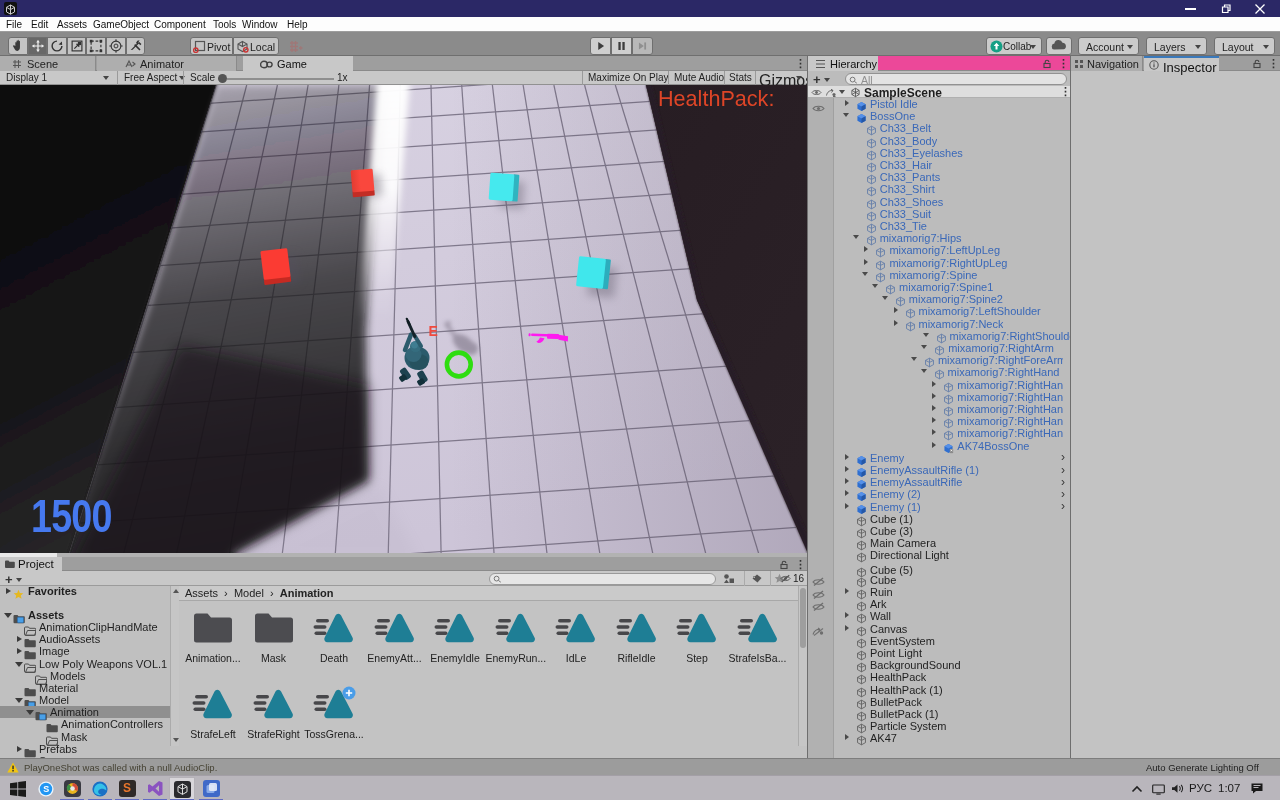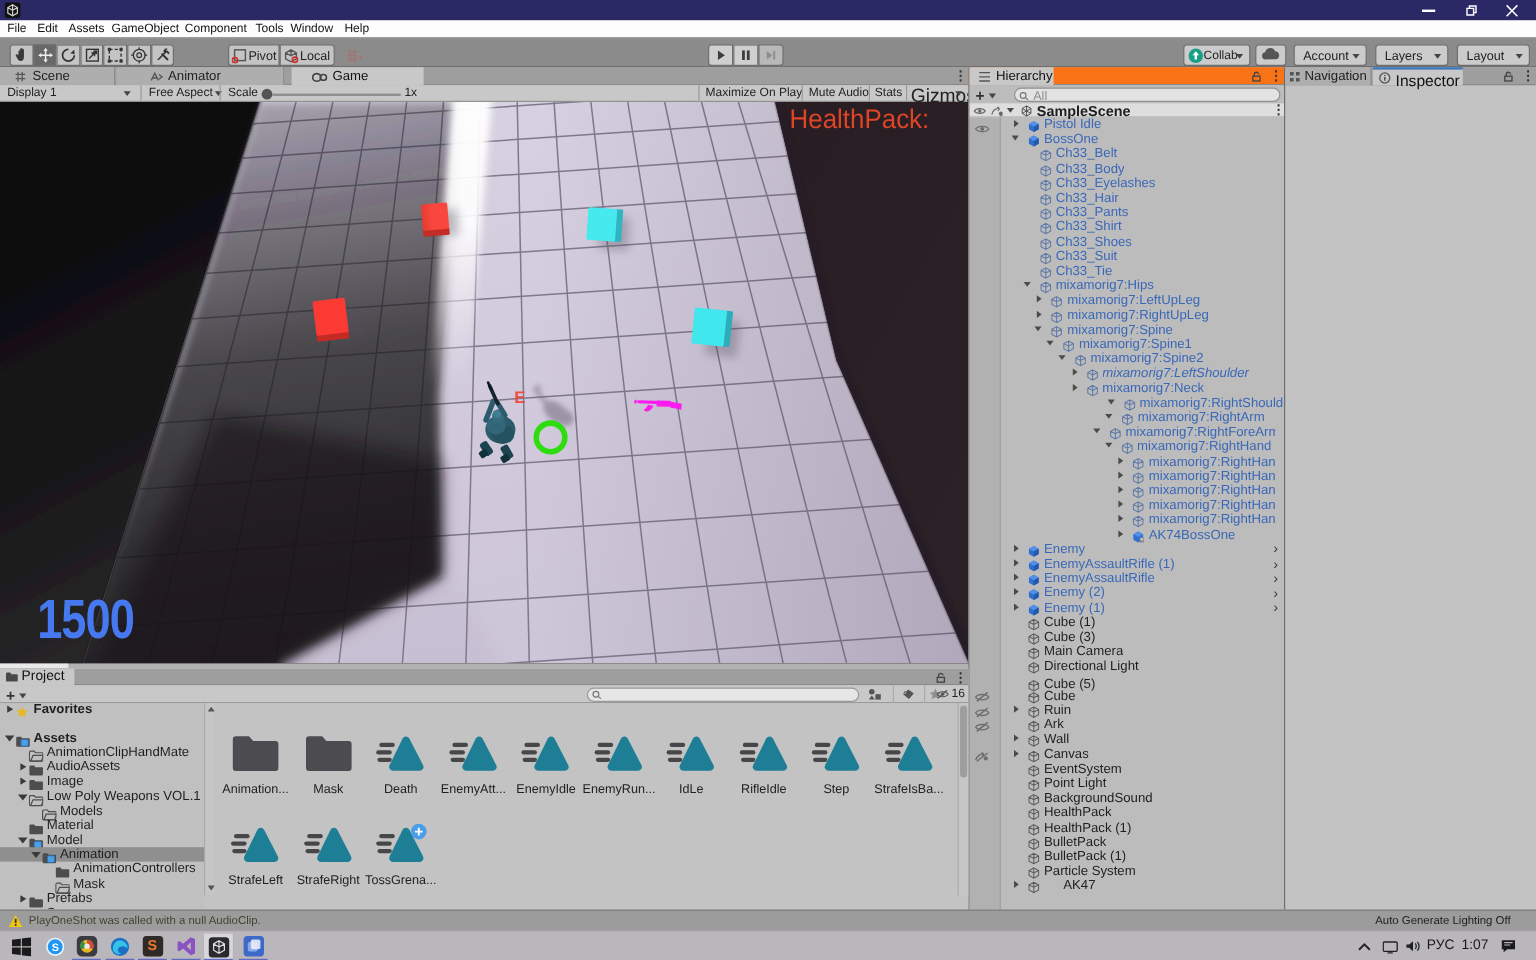--- a/index.html
+++ b/index.html
@@ -314,21 +314,21 @@
 <path d="M-4.5 0.8 C-5.5 3.6,-7.5 5.8,-10.5 5.8 L-12.5 4.6 C-10.5 3.4,-9.5 1.6,-9 0.2 Z"></path>
 <rect x="-20.5" y="-3.6" width="2" height="3" rx="0.8"></rect>
 </g>
       <text x="685.4" y="21.5" font-family="Liberation Sans,sans-serif" font-size="22.5" letter-spacing="0" fill="#de4527" transform="scale(0.96,1)">HealthPack:</text>
       <text x="37.8" y="447" font-family="Liberation Sans,sans-serif" font-weight="bold" font-size="46" letter-spacing="-1" fill="#4679ef" transform="scale(0.82,1)">1500</text>
     </svg></div>
 <div class="a" style="left:0;top:553px;width:807px;height:4px;background:#b2b2b2;">
     <div class="a" style="left:0;top:0;width:57px;height:4px;background:#e9e9e9;"></div>
   </div>
 <div class="a" style="left:807px;top:56px;width:263px;height:702px;background:#bcbcbc;border-left:1px solid #6e6e6e;">
-    <div class="a" style="left:0;top:0;width:263px;height:15px;background:#f97316;border-bottom:1px solid #8a8a8a;">
+    <div class="a" style="left:0;top:0;width:263px;height:15px;background:#ec4899;border-bottom:1px solid #8a8a8a;">
 <div class="a" style="left:0;top:0;width:70px;height:15px;background:#c8c8c8;">
 <svg class="a" style="left:7px;top:3px" width="11" height="10" viewBox="0 0 11 10">
           <path d="M1 1.5 H10 M1 5 H10 M1 8.5 H10" stroke="#555" stroke-width="1.1"></path>
         </svg>
 <div class="a tx" style="left:22px;top:1.5px;font-size:11px;color:#111;">Hierarchy</div>
       </div>
 <svg class="a" style="left:234px;top:3px" width="10" height="10" viewBox="0 0 10 10">
         <rect x="2" y="4.5" width="6" height="4" fill="none" stroke="#444" stroke-width="1.1"></rect>
         <path d="M3.2 4.5 V3 a1.8 1.8 0 0 1 3.6 0" fill="none" stroke="#444" stroke-width="1.1"></path>
       </svg>
@@ -480,21 +480,21 @@
       <div class="a" style="left:86.79999999999995px;top:0.5px;"><svg width="11" height="11" viewBox="0 0 13 13">
           <path d="M6.5 1.4 L11.2 4 L11.2 9 L6.5 11.6 L1.8 9 L1.8 4 Z M6.5 1.4 L6.5 6.4 M1.8 4 L6.5 6.4 L11.2 4 M6.5 6.4 L6.5 11.6" stroke="#5f7aa8" stroke-width="1" fill="none"></path>
         </svg></div>
       <div class="a tx" style="left:100.79999999999995px;top:0.5px;font-size:11px;color:#3a68b8;max-width:154.20000000000005px;overflow:hidden;">mixamorig7:Spine2</div>
     </div>
     <div class="a" style="left:0;top:248.9px;width:263px;height:12px;">
       <div class="a" style="left:85.5px;top:2.5px;width:0;height:0;border-top:3px solid transparent;border-bottom:3px solid transparent;border-left:4.5px solid #4a4a4a;"></div>
       <div class="a" style="left:96.5px;top:0.5px;"><svg width="11" height="11" viewBox="0 0 13 13">
           <path d="M6.5 1.4 L11.2 4 L11.2 9 L6.5 11.6 L1.8 9 L1.8 4 Z M6.5 1.4 L6.5 6.4 M1.8 4 L6.5 6.4 L11.2 4 M6.5 6.4 L6.5 11.6" stroke="#5f7aa8" stroke-width="1" fill="none"></path>
         </svg></div>
-      <div class="a tx" style="left:110.5px;top:0.5px;font-size:11px;color:#3a68b8;max-width:144.5px;overflow:hidden;font-style:italic;">mixamorig7:LeftShoulder</div>
+      <div class="a tx" style="left:110.5px;top:0.5px;font-size:11px;color:#3a68b8;max-width:144.5px;overflow:hidden;">mixamorig7:LeftShoulder</div>
     </div>
     <div class="a" style="left:0;top:261.1px;width:263px;height:12px;">
       <div class="a" style="left:85.5px;top:2.5px;width:0;height:0;border-top:3px solid transparent;border-bottom:3px solid transparent;border-left:4.5px solid #4a4a4a;"></div>
       <div class="a" style="left:96.5px;top:0.5px;"><svg width="11" height="11" viewBox="0 0 13 13">
           <path d="M6.5 1.4 L11.2 4 L11.2 9 L6.5 11.6 L1.8 9 L1.8 4 Z M6.5 1.4 L6.5 6.4 M1.8 4 L6.5 6.4 L11.2 4 M6.5 6.4 L6.5 11.6" stroke="#5f7aa8" stroke-width="1" fill="none"></path>
         </svg></div>
       <div class="a tx" style="left:110.5px;top:0.5px;font-size:11px;color:#3a68b8;max-width:144.5px;overflow:hidden;">mixamorig7:Neck</div>
     </div>
     <div class="a" style="left:0;top:273.3px;width:263px;height:12px;margin-left:31px;">
       <div class="a" style="left:83.5px;top:3.5px;width:0;height:0;border-left:3px solid transparent;border-right:3px solid transparent;border-top:4.5px solid #4a4a4a;"></div>
@@ -745,21 +745,21 @@
       <div class="a" style="left:48.0px;top:0.5px;"><svg width="11" height="11" viewBox="0 0 13 13">
           <path d="M6.5 1.4 L11.2 4 L11.2 9 L6.5 11.6 L1.8 9 L1.8 4 Z M6.5 1.4 L6.5 6.4 M1.8 4 L6.5 6.4 L11.2 4 M6.5 6.4 L6.5 11.6" stroke="#5c5c5c" stroke-width="1" fill="none"></path>
         </svg></div>
       <div class="a tx" style="left:62.0px;top:0.5px;font-size:11px;color:#1f1f1f;max-width:193.0px;overflow:hidden;">Particle System</div>
     </div>
     <div class="a" style="left:0;top:675.9px;width:263px;height:12px;">
       <div class="a" style="left:37.0px;top:2.5px;width:0;height:0;border-top:3px solid transparent;border-bottom:3px solid transparent;border-left:4.5px solid #4a4a4a;"></div>
       <div class="a" style="left:48.0px;top:0.5px;"><svg width="11" height="11" viewBox="0 0 13 13">
           <path d="M6.5 1.4 L11.2 4 L11.2 9 L6.5 11.6 L1.8 9 L1.8 4 Z M6.5 1.4 L6.5 6.4 M1.8 4 L6.5 6.4 L11.2 4 M6.5 6.4 L6.5 11.6" stroke="#5c5c5c" stroke-width="1" fill="none"></path>
         </svg></div>
-      <div class="a tx" style="left:62.0px;top:0.5px;font-size:11px;color:#1f1f1f;max-width:193.0px;overflow:hidden;margin-left:16px;">AK47</div>
+      <div class="a tx" style="left:62.0px;top:0.5px;font-size:11px;color:#1f1f1f;max-width:193.0px;overflow:hidden;">AK47</div>
     </div>
   </div>
 <div class="a" style="left:1070px;top:56px;width:210px;height:702px;background:#c3c3c3;border-left:1px solid #6e6e6e;">
 <div class="a" style="left:0;top:0;width:210px;height:15px;background:#9e9e9e;border-bottom:1px solid #8a8a8a;">
  <div class="a" style="left:0;top:0;width:72px;height:15px;background:#aeaeae;border-right:1px solid #8a8a8a;">
   <svg class="a" style="left:3px;top:2.5px" width="10" height="10" viewBox="0 0 10 10">
           <path d="M1 1 H4 V4 H1 Z M6 1 H9 V4 H6 Z M1 6 H4 V9 H1 Z M6 6 H9 V9 H6 Z" fill="#555"></path>
         </svg>
   <div class="a tx" style="left:16px;top:1.5px;font-size:11px;color:#222;">Navigation</div>
       </div>
@@ -918,20 +918,23 @@
         <div class="a" style="left:17px;top:2.5px;width:0;height:0;border-top:3.5px solid transparent;border-bottom:3.5px solid transparent;border-left:5px solid #3a3a3a;"></div>
         <div class="a" style="left:24px;top:1px;"></div>
         <div class="a tx" style="left:39px;top:0px;font-size:11px;font-weight:normal;color:#1f1f1f;">Scenes</div>
       </div>
     </div>
     <div class="a" style="left:170px;top:29px;width:9px;height:160px;background:#c6c6c6;border-left:1px solid #ababab;">
 <div class="a" style="left:1.5px;top:3px;width:0;height:0;border-left:3px solid transparent;border-right:3px solid transparent;border-bottom:4px solid #555;"></div>
 <div class="a" style="left:1.5px;top:152px;width:0;height:0;border-left:3px solid transparent;border-right:3px solid transparent;border-top:4px solid #555;"></div>
 </div>
     <div class="a" style="left:179px;top:29px;width:628px;height:160px;background:#c3c3c3;">
+      <div class="a" style="left:0;top:0;width:628px;height:15px;background:#cacaca;border-bottom:1px solid #a8a8a8;">
+<div class="a tx" style="left:6px;top:1px;font-size:11px;color:#222;">Assets&nbsp; › &nbsp;Model&nbsp; › &nbsp;<b>Animation</b></div>
+</div>
       <div class="a" style="left:12.0px;top:24px;"><svg width="44" height="36" viewBox="0 0 44 36">
           <path d="M3 6 a2.5 2.5 0 0 1 2.5-2.5 h11 l3.5 4 H38.5 a2.5 2.5 0 0 1 2.5 2.5 V30 a2.5 2.5 0 0 1 -2.5 2.5 H5.5 A2.5 2.5 0 0 1 3 30 Z" fill="#4c4c50"></path>
         </svg></div>
       <div class="a tx" style="left:4.0px;top:66px;width:60px;text-align:center;font-size:10.5px;color:#222;">Animation...</div>
       <div class="a" style="left:72.5px;top:24px;"><svg width="44" height="36" viewBox="0 0 44 36">
           <path d="M3 6 a2.5 2.5 0 0 1 2.5-2.5 h11 l3.5 4 H38.5 a2.5 2.5 0 0 1 2.5 2.5 V30 a2.5 2.5 0 0 1 -2.5 2.5 H5.5 A2.5 2.5 0 0 1 3 30 Z" fill="#4c4c50"></path>
         </svg></div>
       <div class="a tx" style="left:64.5px;top:66px;width:60px;text-align:center;font-size:10.5px;color:#222;">Mask</div>
       <div class="a" style="left:132.0px;top:24px;"><svg width="46" height="38" viewBox="0 0 46 38">
           <g fill="#47474a">

